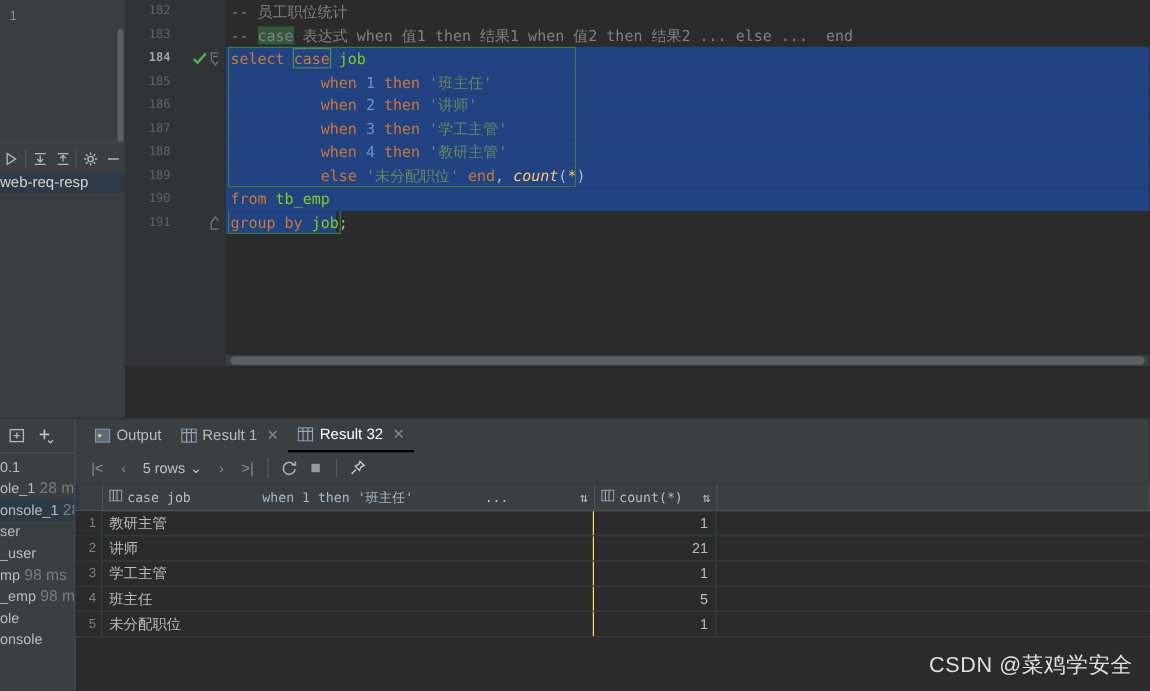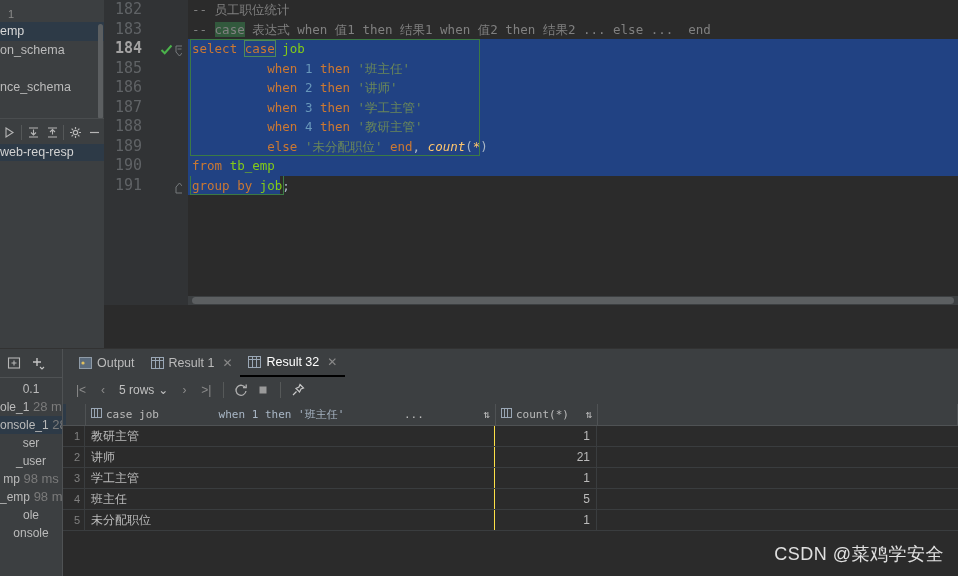--- a/index.html
+++ b/index.html
@@ -68,21 +68,21 @@
   
   .gutter {
     position: absolute; left: 104px; top: 0;
     width: 84px; height: 305px;
     background: #313335;
   }
   .gut-line {
     height: 19.5px; line-height: 19.5px;
     position: relative;
     font-family: "DejaVu Sans Mono", monospace;
-    font-size: 15px;
+    font-size: 10px;
     color: #606366;
     text-align: right;
     padding-right: 46px;
   }
   .gut-line.cur { color: #a4a3a3; font-weight: bold; }
   .gut-check {
     position: absolute; left: 56px; top: 3px;
     width: 13px; height: 13px;
   }
   .fold {
@@ -199,21 +199,21 @@
   }
   .bt-left-toolbar .ic {
     width: 24px; height: 24px;
     display: flex; align-items: center; justify-content: center;
     color: #b6b6b6;
   }
   .hist-list { padding-top: 2px; }
   .hist-row {
     height: 18px; line-height: 18px;
     font-size: 12px; color: #bbbbbb;
-    white-space: nowrap; overflow: hidden; text-align: center;
+    white-space: nowrap; overflow: hidden;
   }
   .hist-row.sel { background: #2d3a47; }
   .hist-row .ms { color: #7b7b7b; font-size: 13px; }
 
   
   .tabs {
     position: absolute; left: 63px; top: 0;
     width: 895px; height: 28px;
     display: flex; align-items: center;
     padding-left: 8px;
@@ -329,26 +329,20 @@
     letter-spacing: 0.5px;
   }
 </style>
 </head>
 <body>
 
 <div id="app">
 
   <div class="sidebar">
     <div class="sb-topnum">1</div>
-    <div class="sb-tree">
-      <div class="sb-item sel">emp</div>
-      <div class="sb-item">on_schema</div>
-      <div class="sb-gap"></div>
-      <div class="sb-item">nce_schema</div>
-    </div>
     <div class="sb-scroll"></div>
 
     <div class="sb-toolbar">
       <div class="ic">
         <svg width="11" height="11" viewBox="0 0 11 11">
             <path d="M2 1 L9 5.5 L2 10 Z" fill="none" stroke="#b6b6b6" stroke-width="1.1"></path>
           </svg>
       </div>
       <div class="sb-sep"></div>
       <div class="ic">

